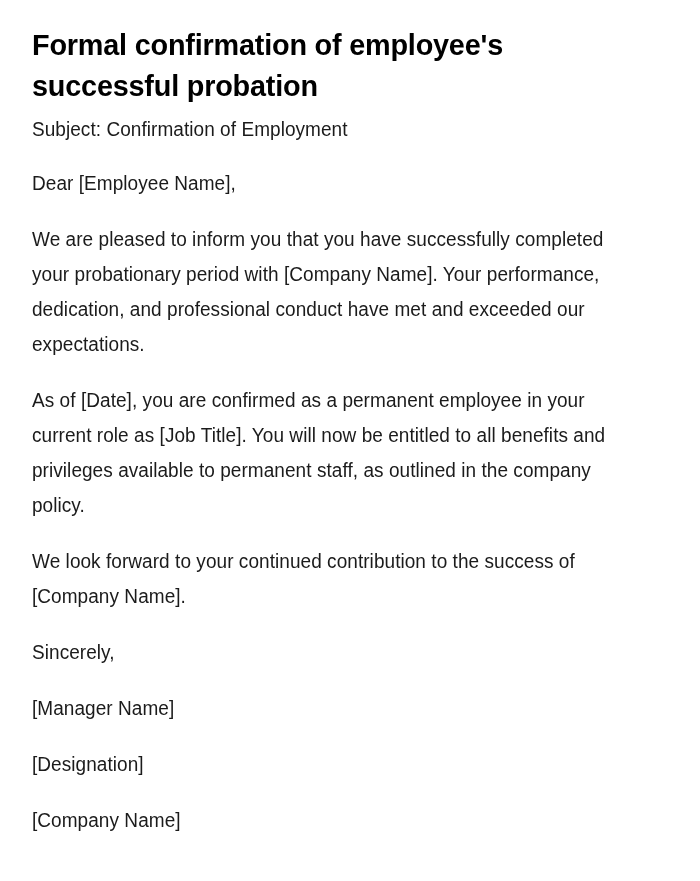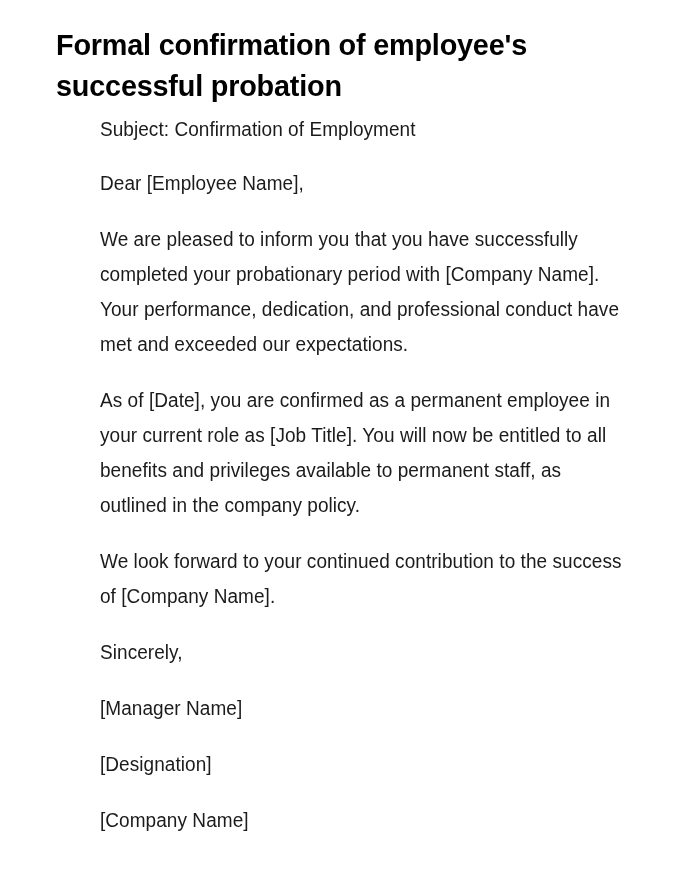--- a/index.html
+++ b/index.html
@@ -13,39 +13,38 @@
     overflow: hidden;
     font-family: "Liberation Sans", "DejaVu Sans", sans-serif;
     -webkit-font-smoothing: antialiased;
   }
 
   .page {
     box-sizing: border-box;
     width: 700px;
     min-height: 881px;
     background: #ffffff;
-    padding: 24px 65px 24px 56px;
+    padding: 24px 65px 24px 32px;
   }
 
   .doc-title {
     margin: 0 0 6px 0;
     font-family: "Liberation Sans Narrow", "Liberation Sans", "DejaVu Sans Condensed", sans-serif;
     font-size: 30px;
     line-height: 41px;
     font-weight: 700;
     letter-spacing: -0.2px;
     color: #000000;
     max-width: 580px;
     transform: scaleX(0.96);
     transform-origin: left top;
   }
 
   .doc-body {
     max-width: 620px;
-    margin-left: 44px;
   }
 
   .para {
     margin: 0 0 21px 0;
     font-family: "Liberation Sans Narrow", "Liberation Sans", "DejaVu Sans Condensed", sans-serif;
     font-size: 19.5px;
     line-height: 35px;
     font-weight: 400;
     color: #1b1b1b;
     letter-spacing: 0.05px;

